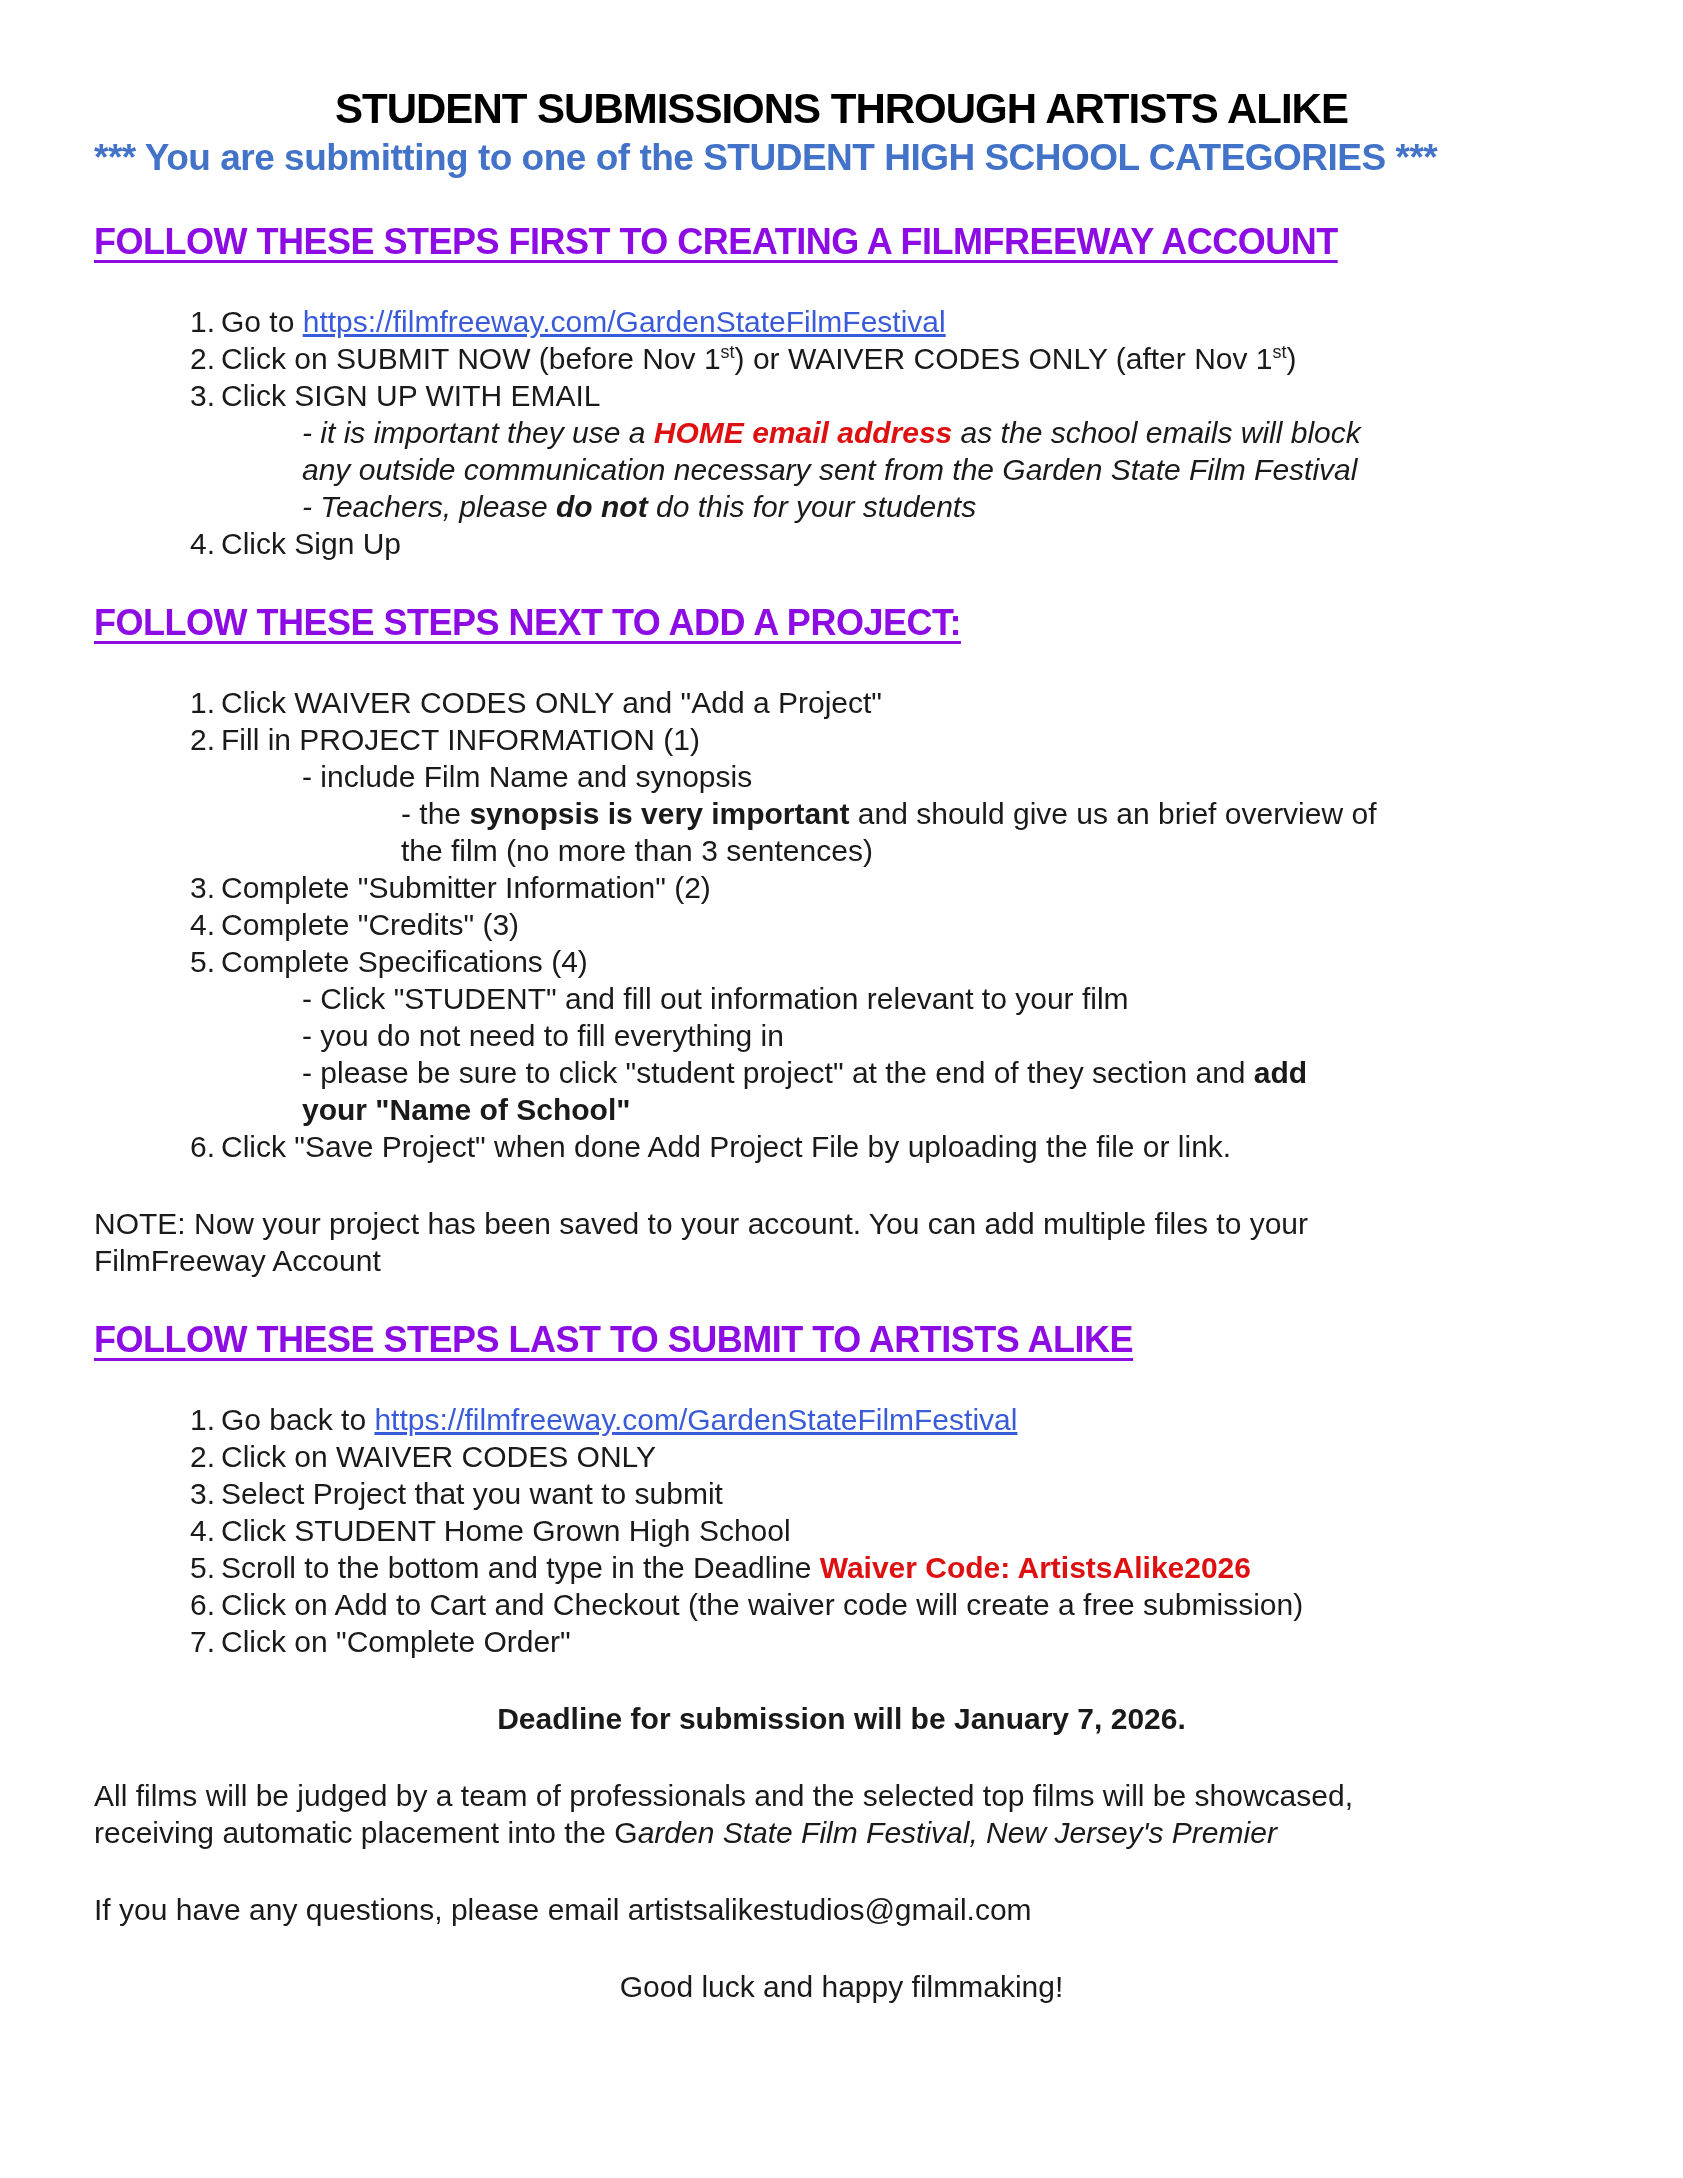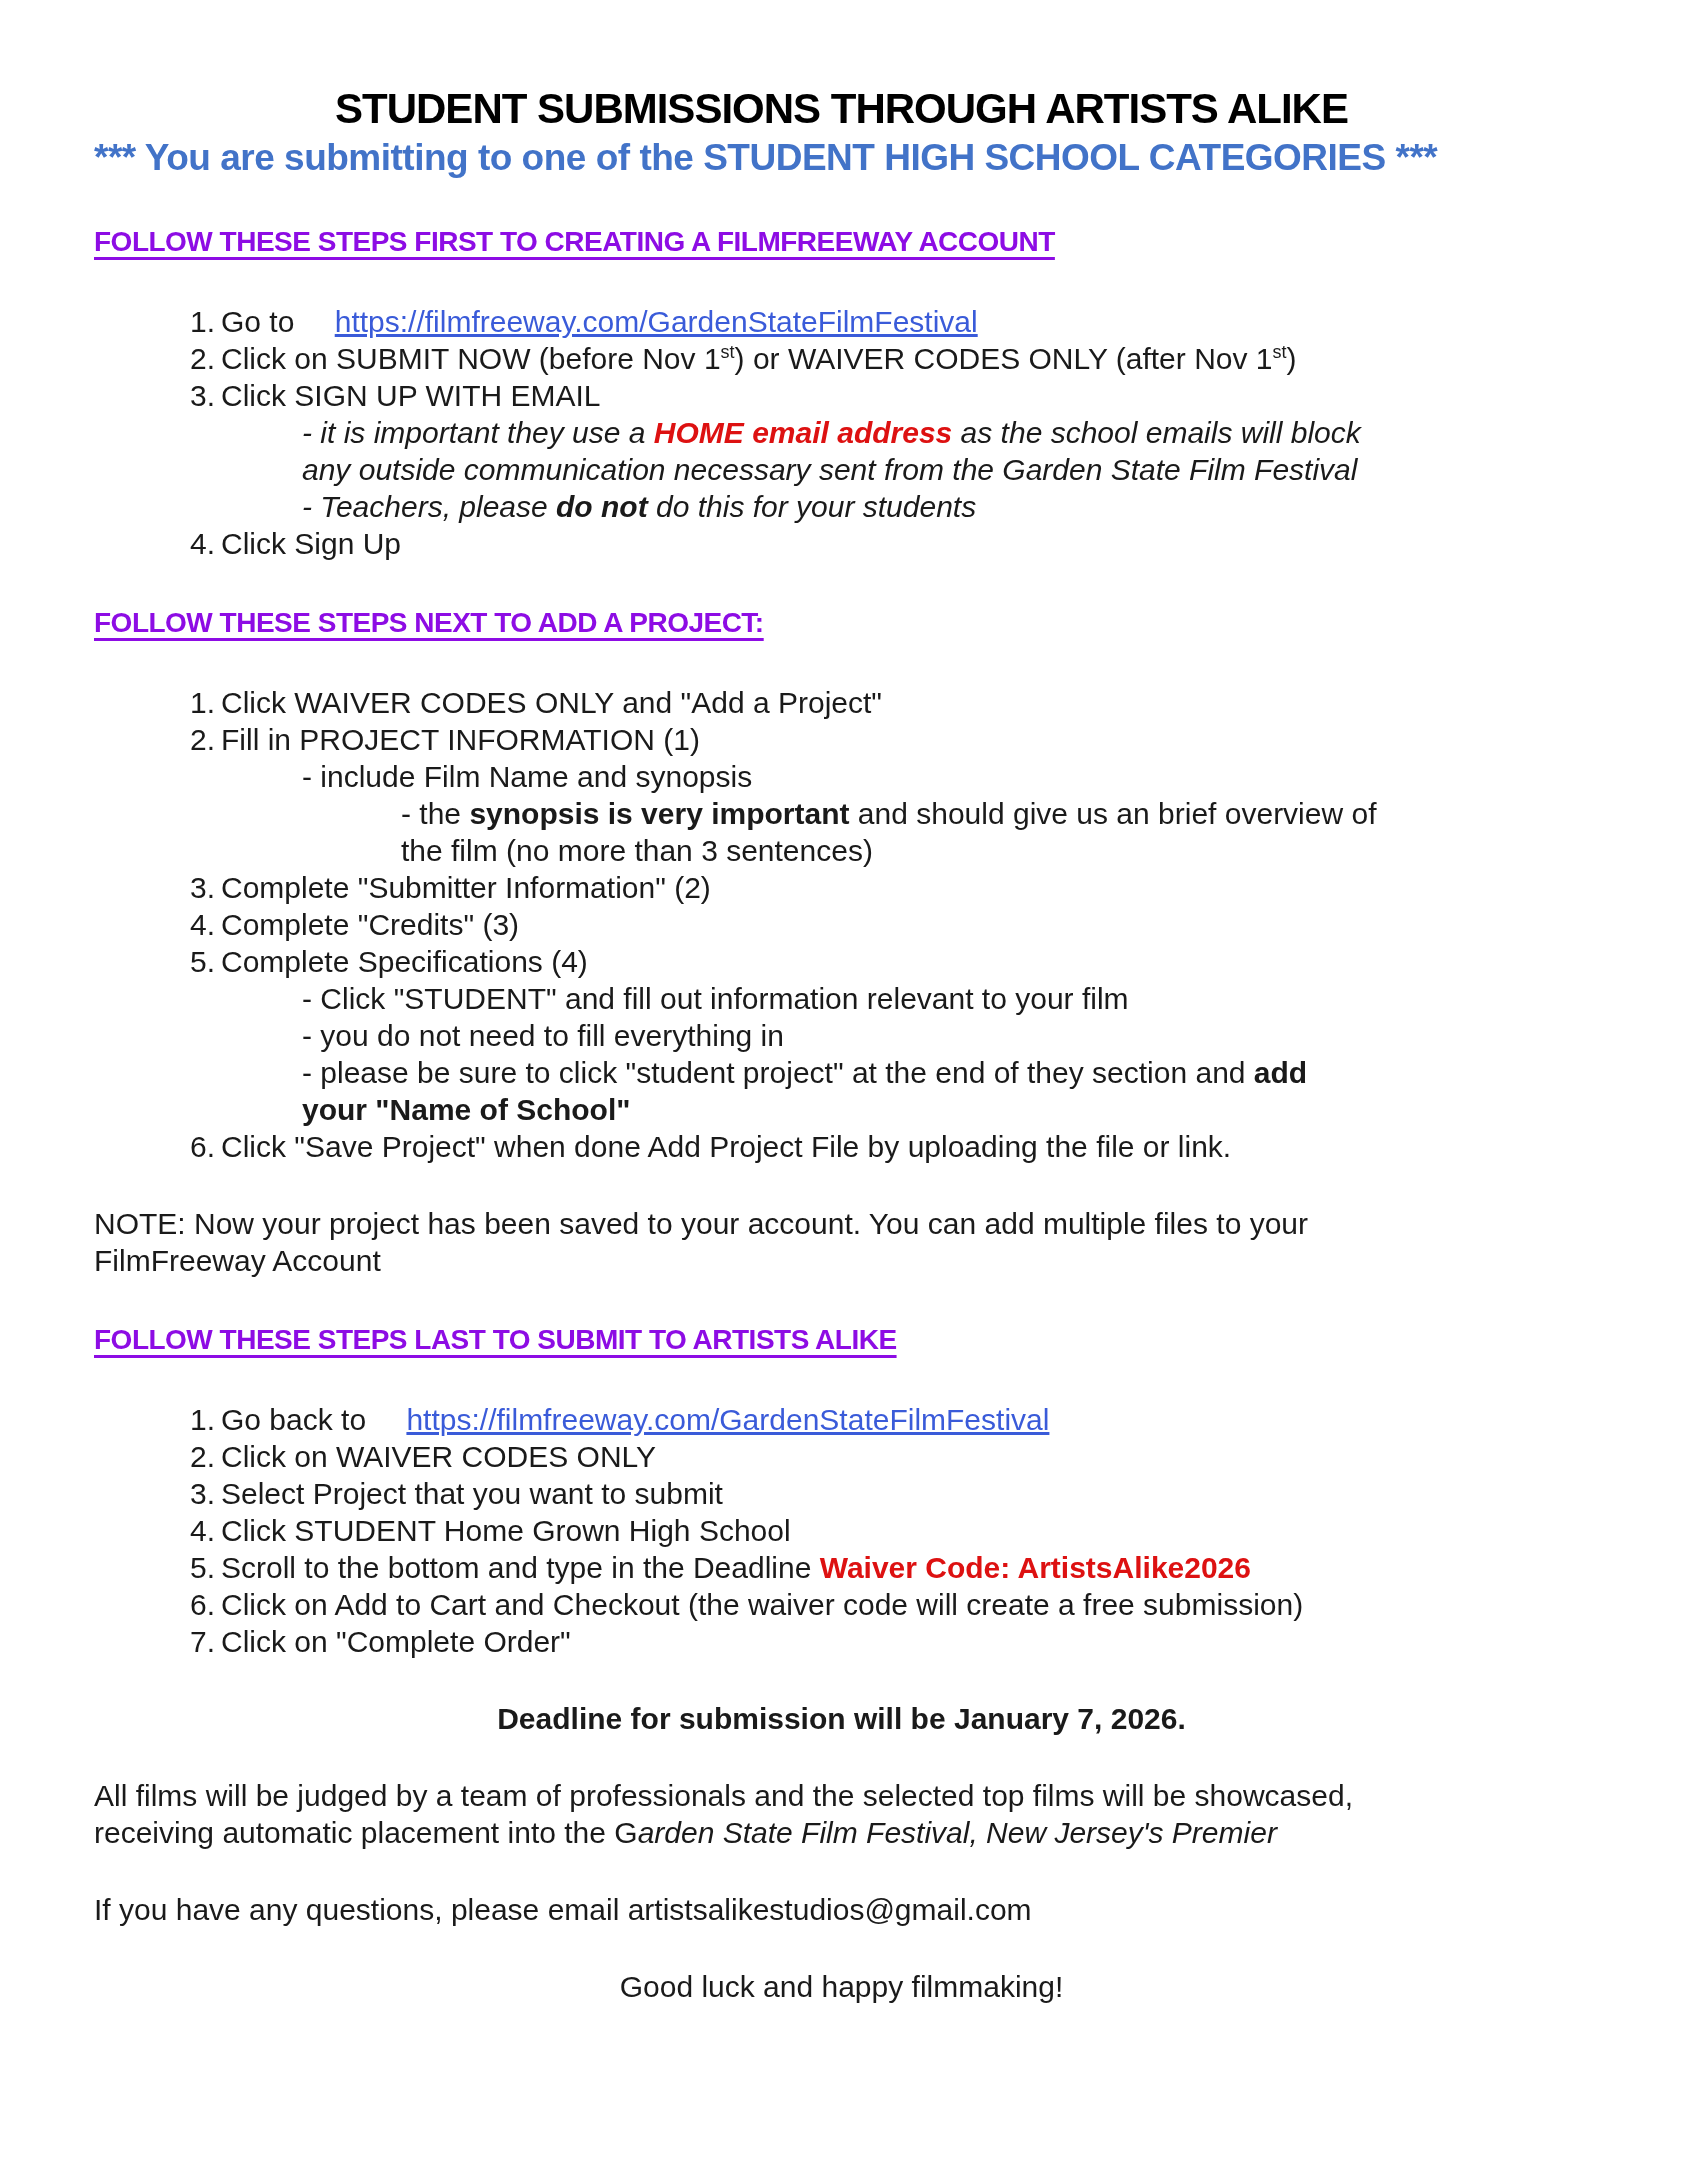--- a/index.html
+++ b/index.html
@@ -23,40 +23,40 @@
   }
   .title{
     font-size:42px;line-height:51px;font-weight:700;
     text-align:center;letter-spacing:-1px;white-space:nowrap;color:#000;
   }
   .subtitle{
     font-size:37px;line-height:47px;font-weight:700;letter-spacing:-0.5px;
     color:var(--subtitle-blue);white-space:nowrap;margin-bottom:40px;
   }
   .heading{
-    font-size:28px;line-height:42px;font-weight:700;letter-spacing:-0.5px;
+    font-size:36px;line-height:42px;font-weight:700;letter-spacing:-0.5px;
     color:var(--heading-purple);
     text-decoration:underline;text-decoration-thickness:3px;text-underline-offset:6px;
     margin-bottom:40px;white-space:nowrap;
   }
   .section{margin-bottom:40px;}
   .para{margin-bottom:40px;}
   .line,.pline{white-space:nowrap;position:relative;}
   .line.num{padding-left:127px;}
   .line.num .num{position:absolute;left:96px;top:0;}
   .line.dash1,.line.cont1{padding-left:208px;}
   .line.dash2,.line.cont2{padding-left:307px;}
   .deadline{
     font-weight:700;text-align:center;margin-bottom:40px;white-space:nowrap;
   }
   .goodluck{text-align:center;white-space:nowrap;}
   .s-b{font-weight:700;}
   .s-i{font-style:italic;}
   .s-red{color:var(--alert-red);}
-  a.s-link{color:var(--link-blue);cursor:pointer;margin-left:32px;}
+  a.s-link{color:var(--link-blue);cursor:pointer;}
   .s-sup{vertical-align:super;font-size:0.6em;line-height:0;}
 </style>
 </head>
 <body>
 
 <div class="page">
 
   <div class="title">STUDENT SUBMISSIONS THROUGH ARTISTS ALIKE</div>
   <div class="subtitle">*** You are submitting to one of the STUDENT HIGH SCHOOL CATEGORIES ***</div>
 

